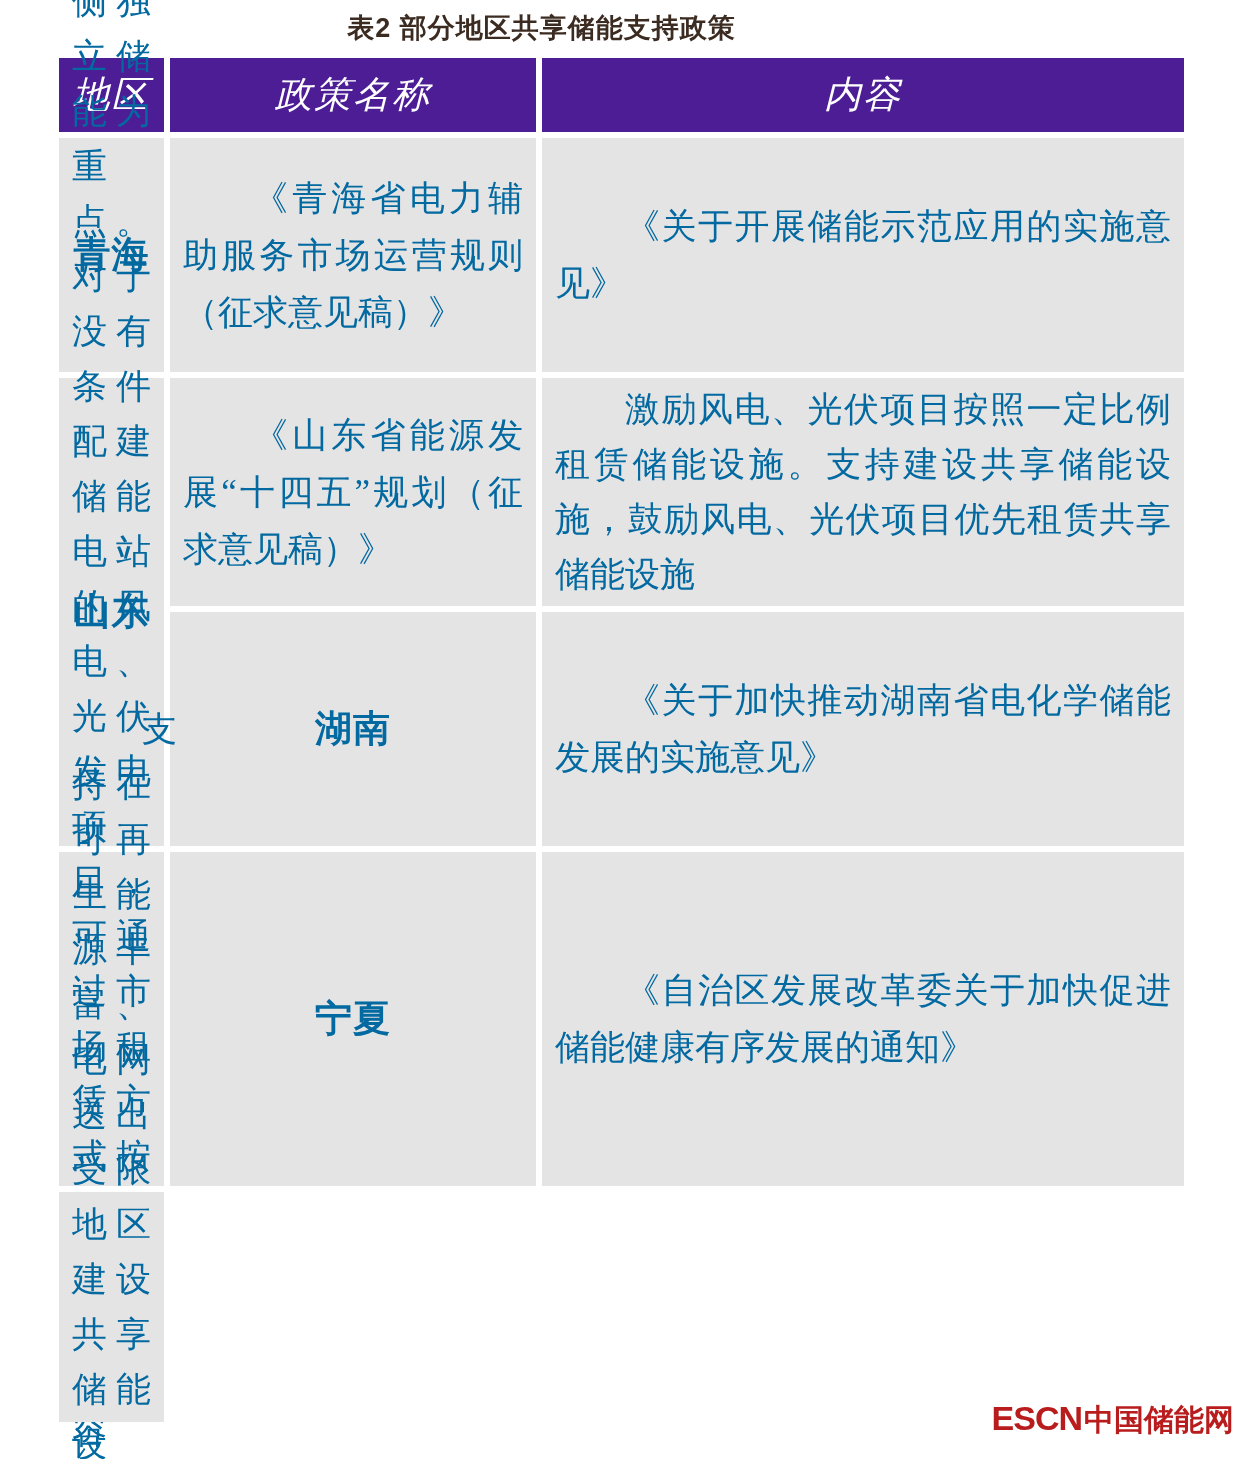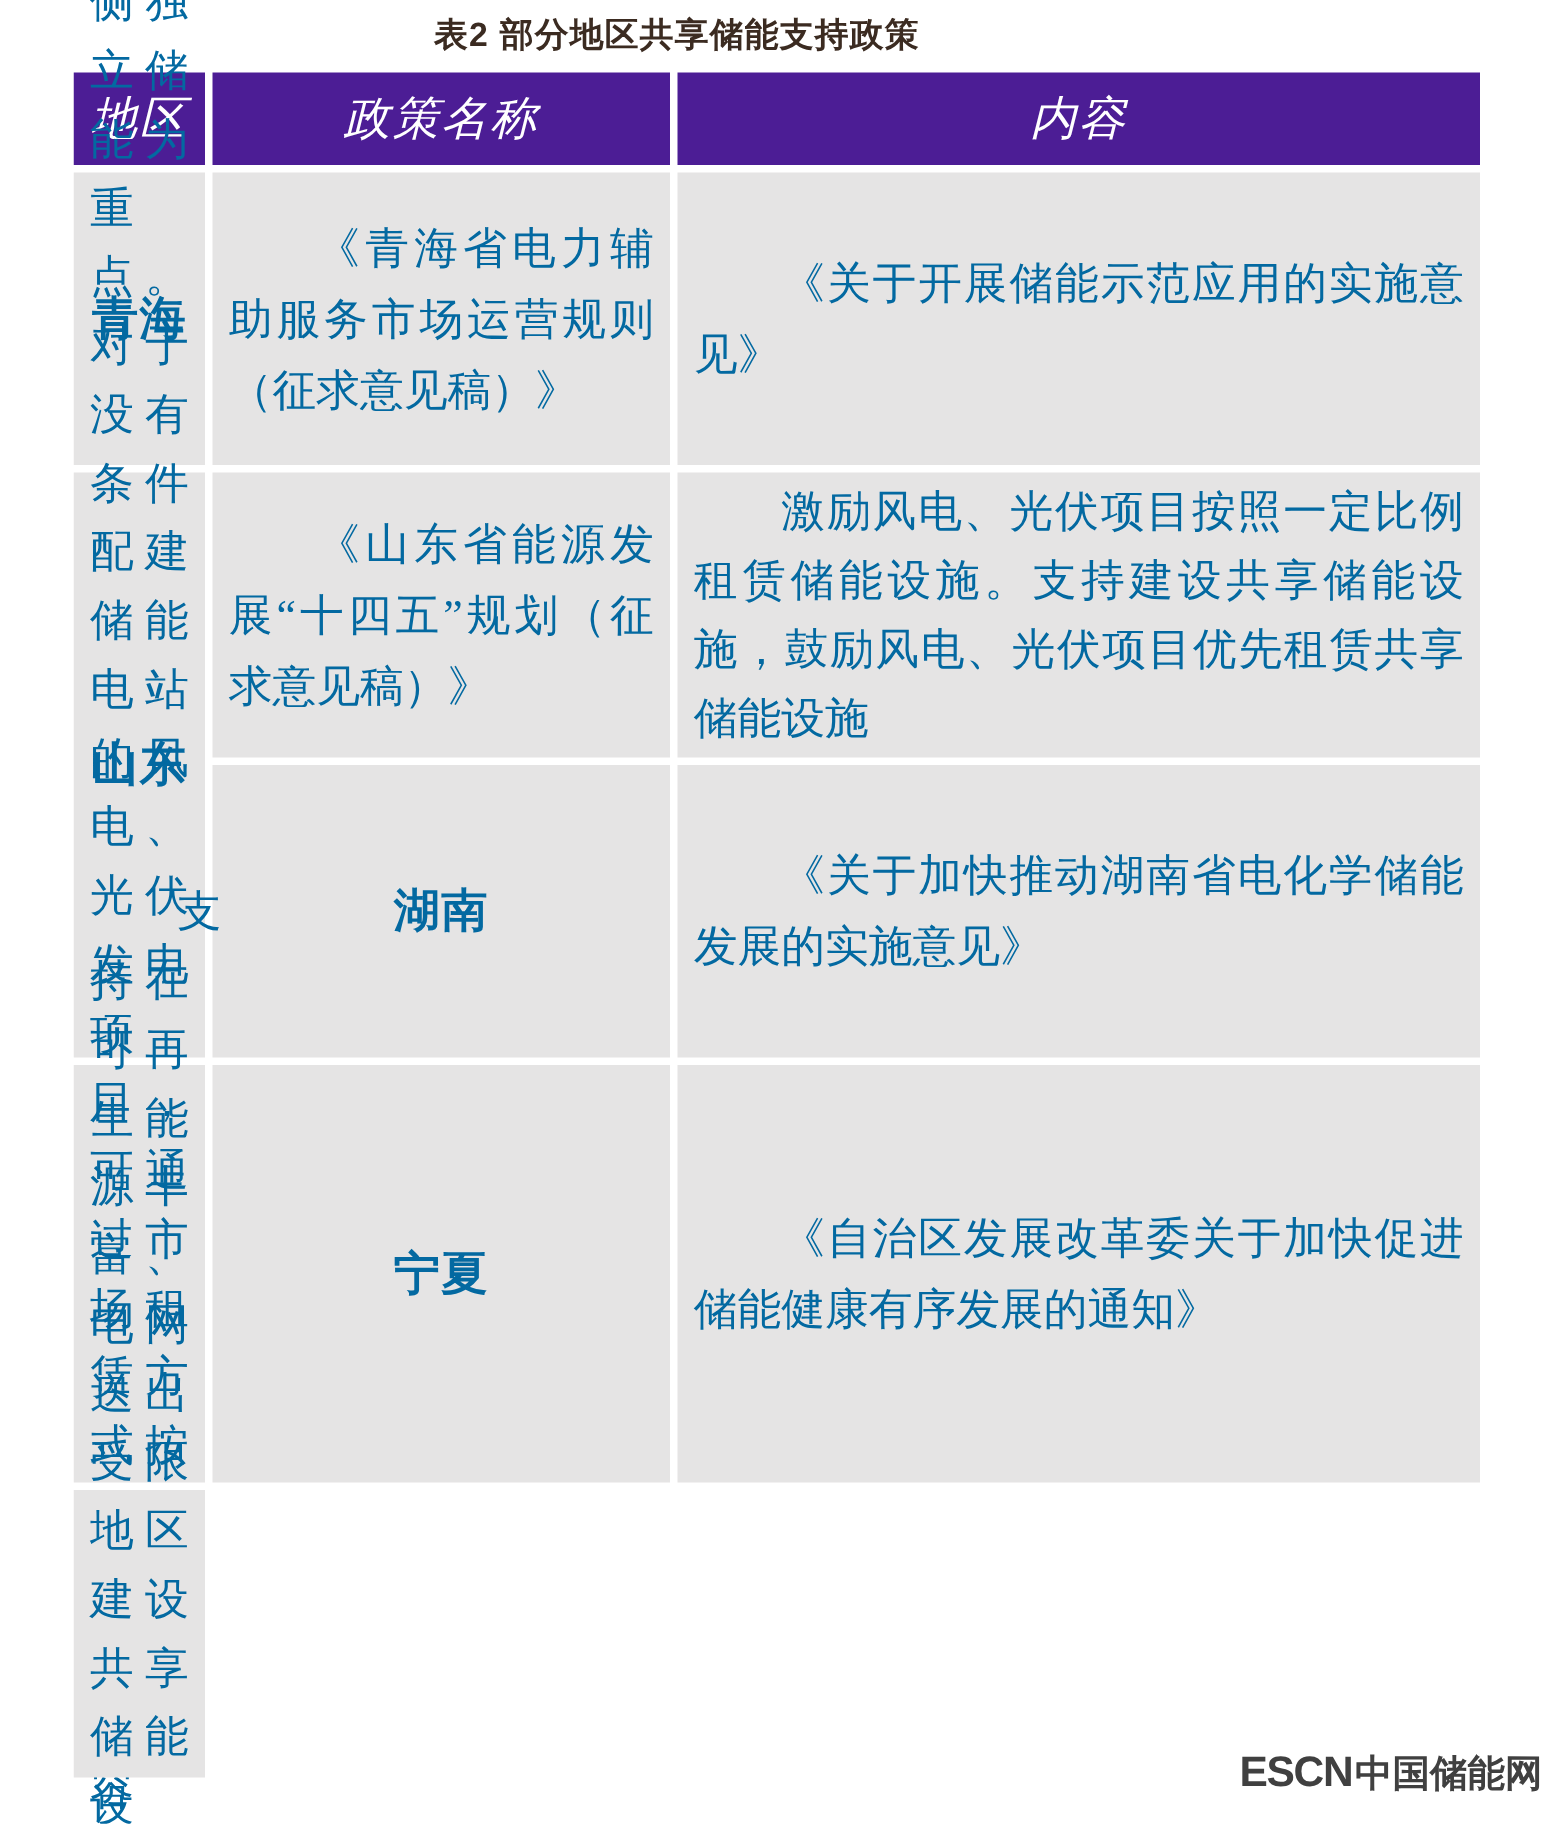--- a/index.html
+++ b/index.html
@@ -53,21 +53,21 @@
     text-indent:2em;
     text-align:justify;
     text-justify:inter-character;
   }
   .policy p  { line-height:57px; }
   .content p { line-height:55px; }
   .span2 { grid-row:3 / span 2; grid-column:1; }
   .watermark {
     position:absolute;
     top:1401px; right:20px;
-    color:#404040;
+    color:#b91c1c;
     font-family:"Liberation Sans", sans-serif;
     font-weight:bold;
     white-space:nowrap;
     line-height:34px;
   }
   .watermark .latin   { font-size:34px; font-weight:900; letter-spacing:-1px; }
   .watermark .chinese { font-size:30px; margin-left:2px; }
 </style>
 </head>
 <body>

